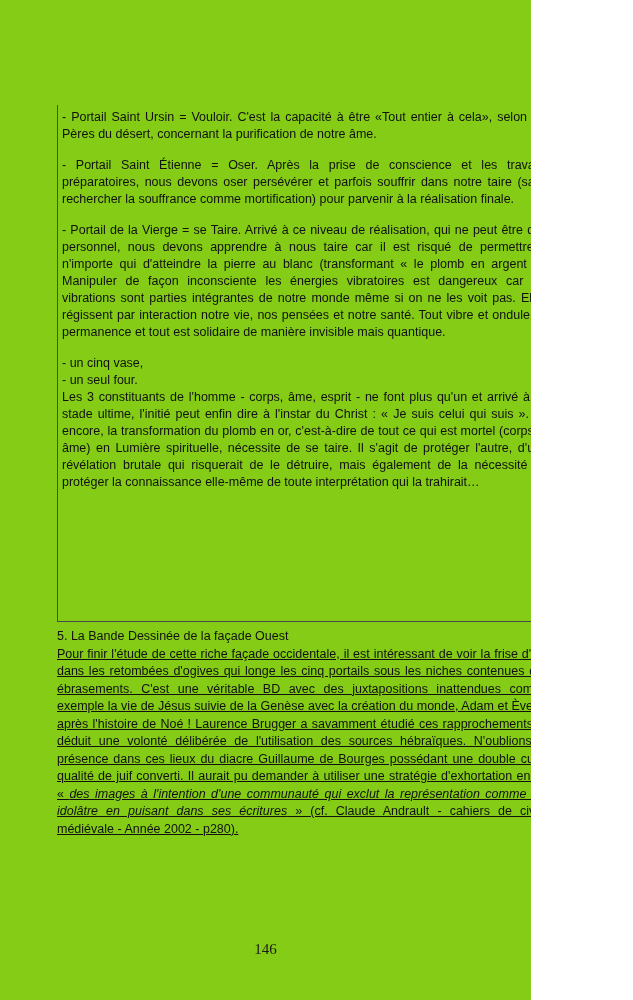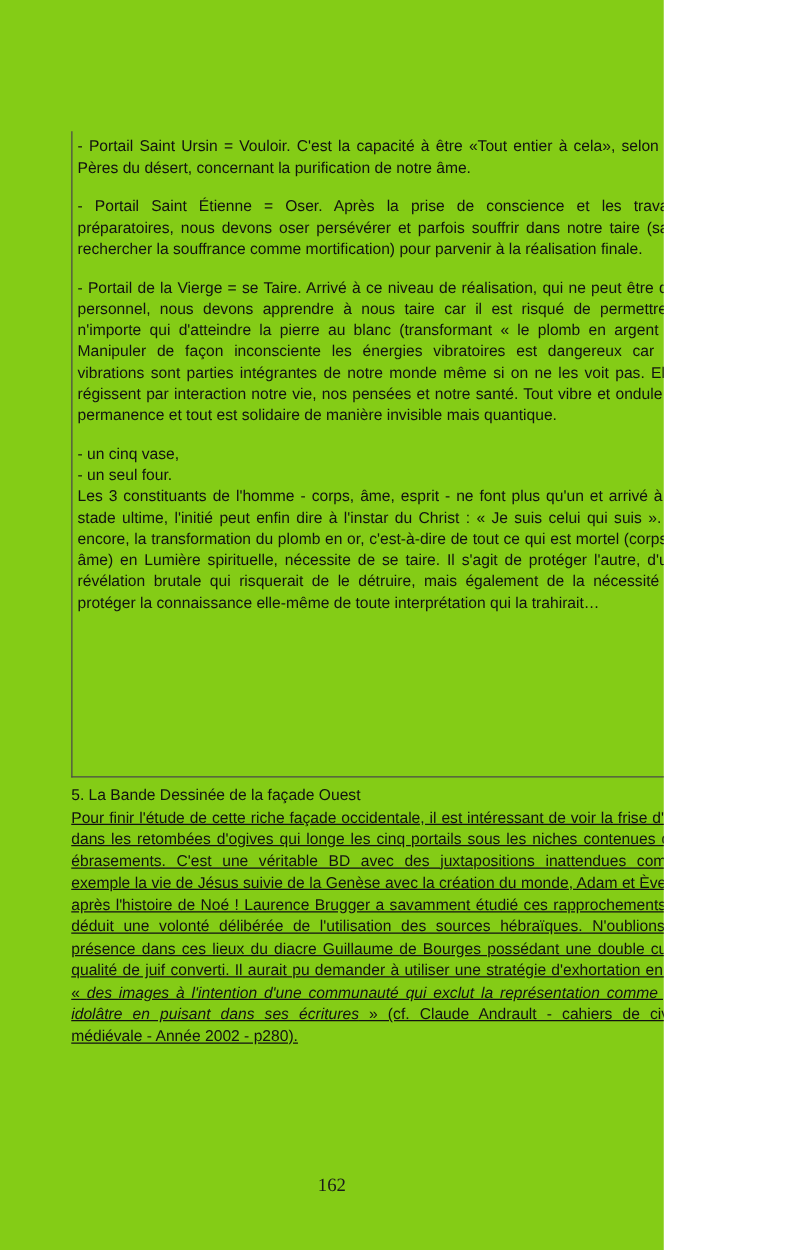--- a/index.html
+++ b/index.html
@@ -81,15 +81,15 @@
     </p>
     <p>
     </p>
   </div>
 
   <div class="section">
     <p class="section-heading">5. La Bande Dessinée de la façade Ouest</p>
     <p class="section-paragraph"><span>Pour finir l'étude de cette riche façade occidentale, il est intéressant de voir la frise d'arcature dans les retombées d'ogives qui longe les cinq portails sous les niches contenues dans les ébrasements. C'est une véritable BD avec des juxtapositions inattendues comme par exemple la vie de Jésus suivie de la Genèse avec la création du monde, Adam et Ève et juste après l'histoire de Noé ! Laurence Brugger a savamment étudié ces rapprochements et en a déduit une volonté délibérée de l'utilisation des sources hébraïques. N'oublions pas la présence dans ces lieux du diacre Guillaume de Bourges possédant une double culture en qualité de juif converti. Il aurait pu demander à utiliser une stratégie d'exhortation en utilisant « </span><span class="it">des images à l'intention d'une communauté qui exclut la représentation comme pratique idolâtre en puisant dans ses écritures</span><span> » (cf. Claude Andrault - cahiers de civilisation médiévale - Année 2002 - p280).</span></p>
   </div>
 
-  <div class="pagenum">162</div>
+  <div class="pagenum">146</div>
 
 </div>
 
 </body></html>

